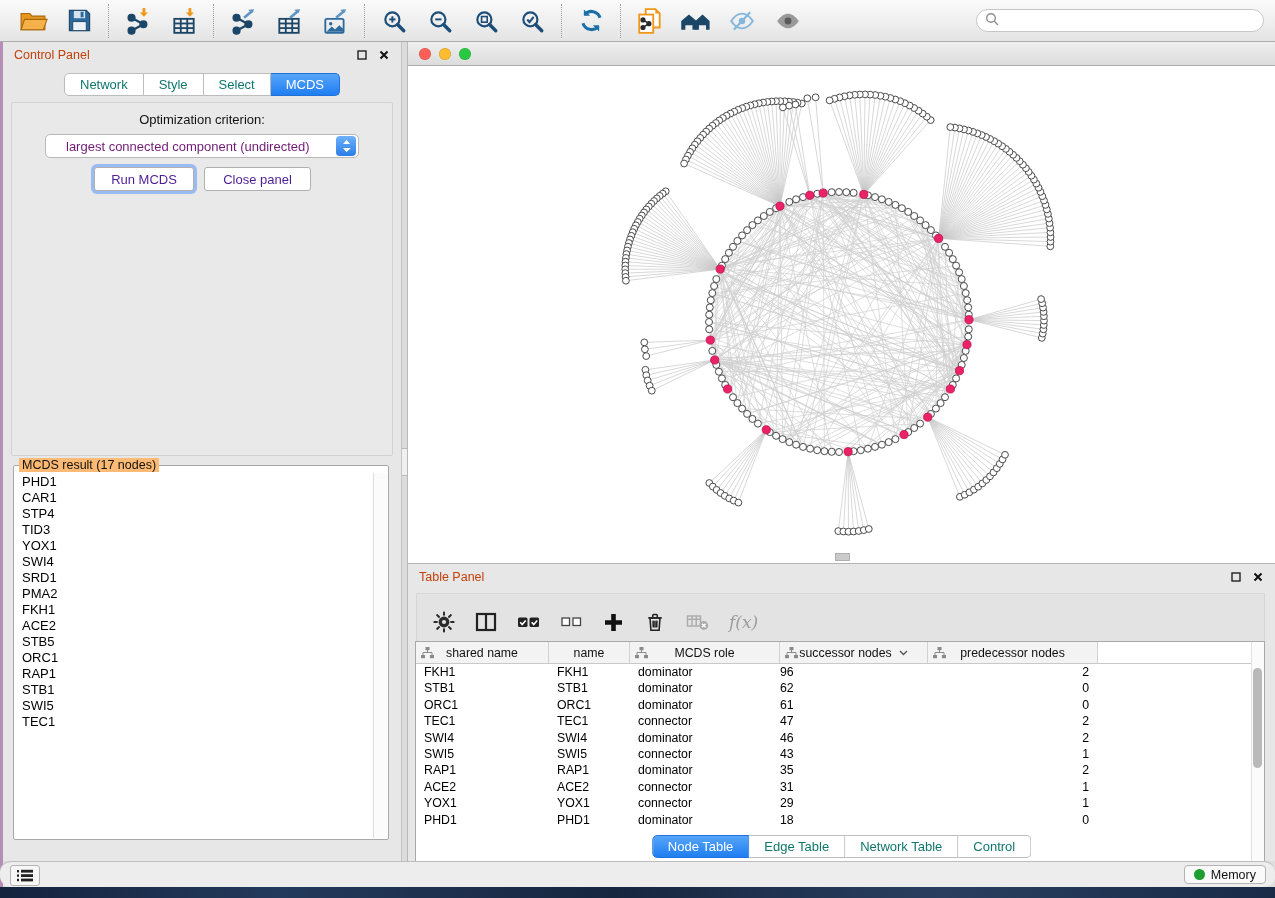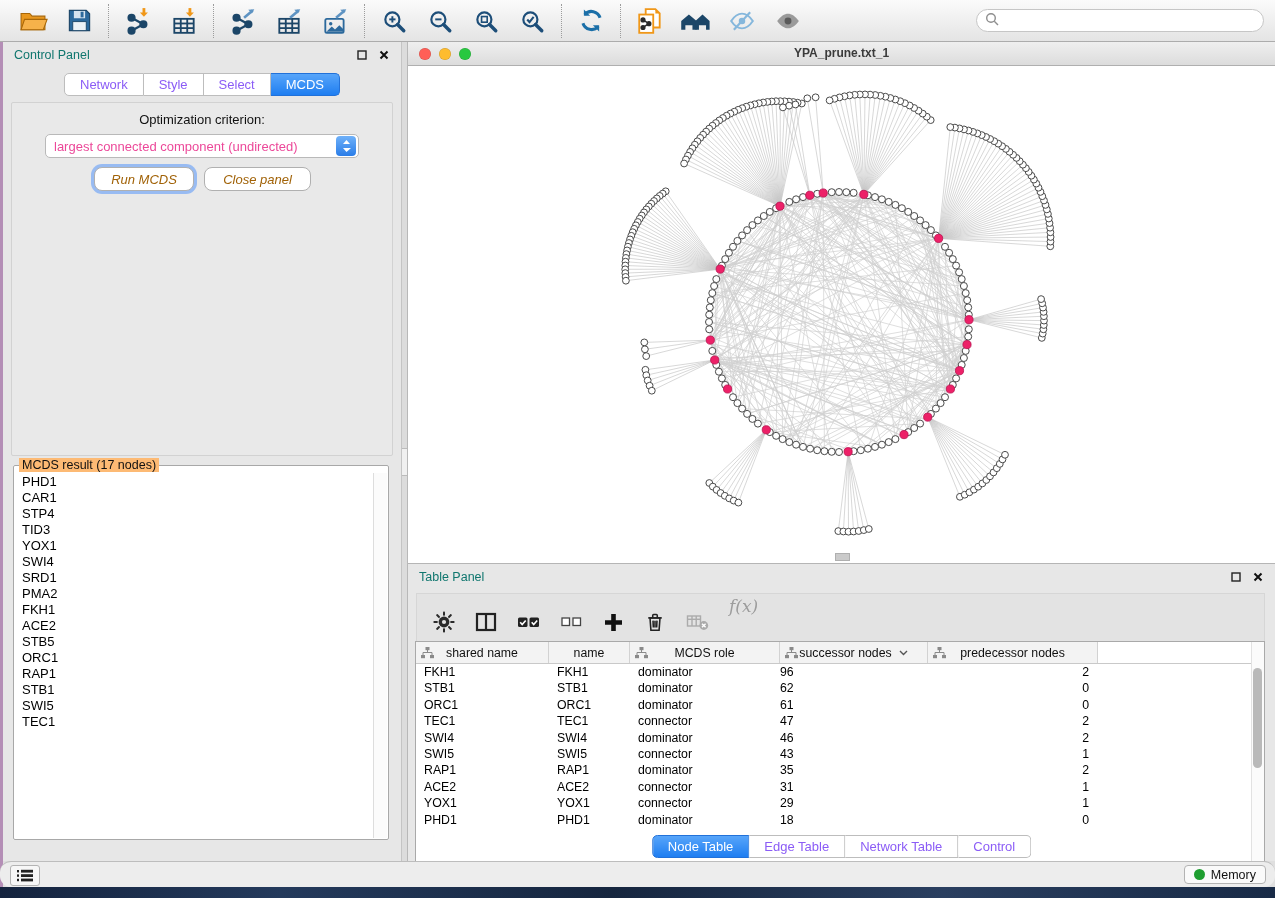--- a/index.html
+++ b/index.html
@@ -15,40 +15,40 @@
   #search-box{position:absolute;right:11px;top:9px;width:288px;height:23px;background:#fff;
     border:1px solid #C6C6C6;border-radius:12px;display:flex;align-items:center;padding:0 8px;box-sizing:border-box;}
   #search-box input{border:none;outline:none;flex:1;font-size:13px;margin-left:6px;background:transparent;
     font-family:"Liberation Sans","DejaVu Sans",sans-serif;}
   
   #left-strip{position:absolute;left:0;top:42px;width:3px;height:845px;background:#B48EB6;}
   #wallpaper{position:absolute;left:0;top:887px;width:1275px;height:11px;
     background:linear-gradient(90deg,#14233E,#243A5C 22%,#16263F 48%,#2A3F60 74%,#182A46);}
   
   #control-panel{position:absolute;left:3px;top:42px;width:398px;height:819px;background:#E7E7E7;box-sizing:border-box;}
-  .panel-header{height:26px;display:flex;align-items:center;padding:0 11px;font-size:12.5px;color:#0f766e;}
+  .panel-header{height:26px;display:flex;align-items:center;padding:0 11px;font-size:12.5px;color:#c2410c;}
   .ph-icons{margin-left:auto;display:flex;gap:10px;align-items:center;}
   .ph-btn{display:flex;align-items:center;justify-content:center;width:12px;height:12px;cursor:default;}
   .seg{display:flex;position:absolute;}
   .seg-btn{height:23px;padding:0 15px;font-size:13px;background:#FFF;border:1px solid #BDBDBD;border-left:none;
-    color:#8b5cf6;cursor:default;font-family:inherit;}
+    color:#0f766e;cursor:default;font-family:inherit;}
   .seg-btn:first-child{border-left:1px solid #BDBDBD;border-radius:5px 0 0 5px;}
   .seg-btn:last-child{border-radius:0 5px 5px 0;}
   .seg-btn.sel{background:linear-gradient(#57A5FA,#1F7EF1);color:#fff;border-color:#2171D9;}
   #cp-tabs{left:50%;transform:translateX(-50%);top:31px;}
   .cp-box{position:absolute;left:8px;right:8px;top:60px;height:352px;background:#E9E9E9;
     border:1px solid #D2D2D2;border-radius:2px;}
   #opt-label{position:absolute;left:0;right:0;top:70px;text-align:center;font-size:13px;color:#111;}
   #opt-select{position:absolute;left:42px;top:92px;width:314px;height:24px;background:#fff;border:1px solid #B9B9B9;
     border-radius:5px;display:flex;align-items:center;box-sizing:border-box;cursor:default;}
-  #opt-select .dd-text{flex:1;font-size:13px;padding-left:8px;color:#ec4899;white-space:nowrap;}
+  #opt-select .dd-text{flex:1;font-size:13px;padding-left:20px;color:#701a75;white-space:nowrap;}
   .dd-stepper{width:20px;height:20px;margin-right:2px;border-radius:4px;
     background:linear-gradient(#6FB1F9,#2A7DE8);display:flex;align-items:center;justify-content:center;}
-  .btn{height:24px;background:#fff;border:1px solid #B0B0B0;border-radius:8px;font-size:13px;color:#a16207;
-    font-family:inherit;cursor:default;font-style:italic;}
+  .btn{height:24px;background:#fff;border:1px solid #B0B0B0;border-radius:3px;font-size:13px;color:#4c1d95;
+    font-family:inherit;cursor:default;}
   #run-btn{position:absolute;left:91px;top:125px;width:100px;box-shadow:0 0 0 3px rgba(86,150,250,.55);}
   #closep-btn{position:absolute;left:201px;top:125px;width:107px;}
   #result-box{position:absolute;left:10px;width:374px;top:416px;height:380px;margin:0;
     background:#fff;border:1px solid #A8A8A8;border-radius:2px;padding:0;}
   #result-box legend{font-size:12.5px;color:#111;margin-left:5px;padding:0 3px;background:#fdba74;}
   #result-list{list-style:none;margin:0;padding:2px 0 0 8px;}
   #result-list li{font-size:13px;line-height:16px;color:#000;}
   .list-scroll{position:absolute;top:1px;bottom:1px;right:1px;width:13px;background:#FBFBFB;border-left:1px solid #DDD;}
   
   #v-divider{position:absolute;left:401px;top:42px;width:7px;height:819px;background:#DCDCDC;
@@ -60,21 +60,21 @@
   #net-titlebar{position:absolute;left:0;top:0;right:0;height:24px;
     background:linear-gradient(#EFEFEF,#DCDCDC);border-bottom:1px solid #AFAFAF;box-sizing:border-box;}
   .tl{position:absolute;top:6px;width:12px;height:12px;border-radius:50%;}
   #net-title{position:absolute;left:0;right:0;top:4px;text-align:center;font-size:12px;font-weight:600;color:#3A3A3A;}
   #net-canvas{position:absolute;left:0;top:24px;right:0;bottom:0;background:#fff;}
   .h-handle{position:absolute;left:50%;margin-left:-7px;bottom:2px;width:13px;height:6px;background:#CACACA;border:1px solid #AFAFAF;}
   
   #table-panel{position:absolute;left:408px;top:563px;width:867px;height:298px;background:#E7E7E7;
     border-top:1px solid #B5B5B5;box-sizing:border-box;}
   #tp-toolbar{position:absolute;left:8px;right:10px;top:29px;height:58px;background:#E3E3E3;
-    border:1px solid #D6D6D6;display:flex;gap:20px;padding-left:16px;box-sizing:border-box;}
+    border:1px solid #D6D6D6;display:flex;align-items:center;gap:20px;padding-left:16px;box-sizing:border-box;}
   .tp-icon{display:flex;align-items:center;justify-content:center;min-width:22px;height:24px;cursor:default;}
   #fx-label{font-size:17px;font-style:italic;color:#9C9C9C;font-family:"DejaVu Serif","Liberation Serif",serif;}
   #tbl{position:absolute;left:7px;right:10px;top:77px;height:224px;background:#fff;border:1px solid #A9A9A9;box-sizing:border-box;}
   .t-head{display:grid;grid-template-columns:133px 81px 150px 148px 170px 1fr;height:21px;
     background:#F3F3F3;border-bottom:1px solid #C9C9C9;}
   .t-head .cell{position:relative;display:flex;align-items:center;justify-content:center;
     font-size:12.3px;color:#111;border-right:1px solid #D2D2D2;white-space:nowrap;}
   .t-head .cell .colicon{position:absolute;left:5px;top:5px;}
   .t-head .cell .sort{margin-left:7px;display:inline-flex;}
   .t-head .filler{background:#fff;border-right:none;}
@@ -344,21 +344,20 @@
 
   <div id="v-divider">
       <div class="handle"></div>
     </div>
 
   <section id="network-window">
     <div id="net-titlebar">
       <span class="tl" id="tl-close" style="left: 11px; background: rgb(255, 95, 87); box-shadow: rgba(0, 0, 0, 0.18) 0px 0px 0px 0.5px inset;"></span>
       <span class="tl" id="tl-min" style="left: 31px; background: rgb(254, 188, 46); box-shadow: rgba(0, 0, 0, 0.18) 0px 0px 0px 0.5px inset;"></span>
       <span class="tl" id="tl-max" style="left: 51px; background: rgb(40, 200, 64); box-shadow: rgba(0, 0, 0, 0.18) 0px 0px 0px 0.5px inset;"></span>
-      <span id="net-title">YPA_prune.txt_1</span>
     </div>
     <div id="net-canvas">
       <svg id="netsvg" width="867" height="497" viewBox="0 0 867 497">
           <g stroke="#8A8A8A" stroke-width="0.7" opacity="0.40">
             <line x1="372.0" y1="140.2" x2="308.3" y2="213.1"></line>
             <line x1="372.0" y1="140.2" x2="506.2" y2="362.0"></line>
             <line x1="372.0" y1="140.2" x2="368.1" y2="369.8"></line>
             <line x1="372.0" y1="140.2" x2="493.9" y2="142.2"></line>
             <line x1="372.0" y1="140.2" x2="301.8" y2="270.6"></line>
             <line x1="372.0" y1="140.2" x2="416.4" y2="126.8"></line>

